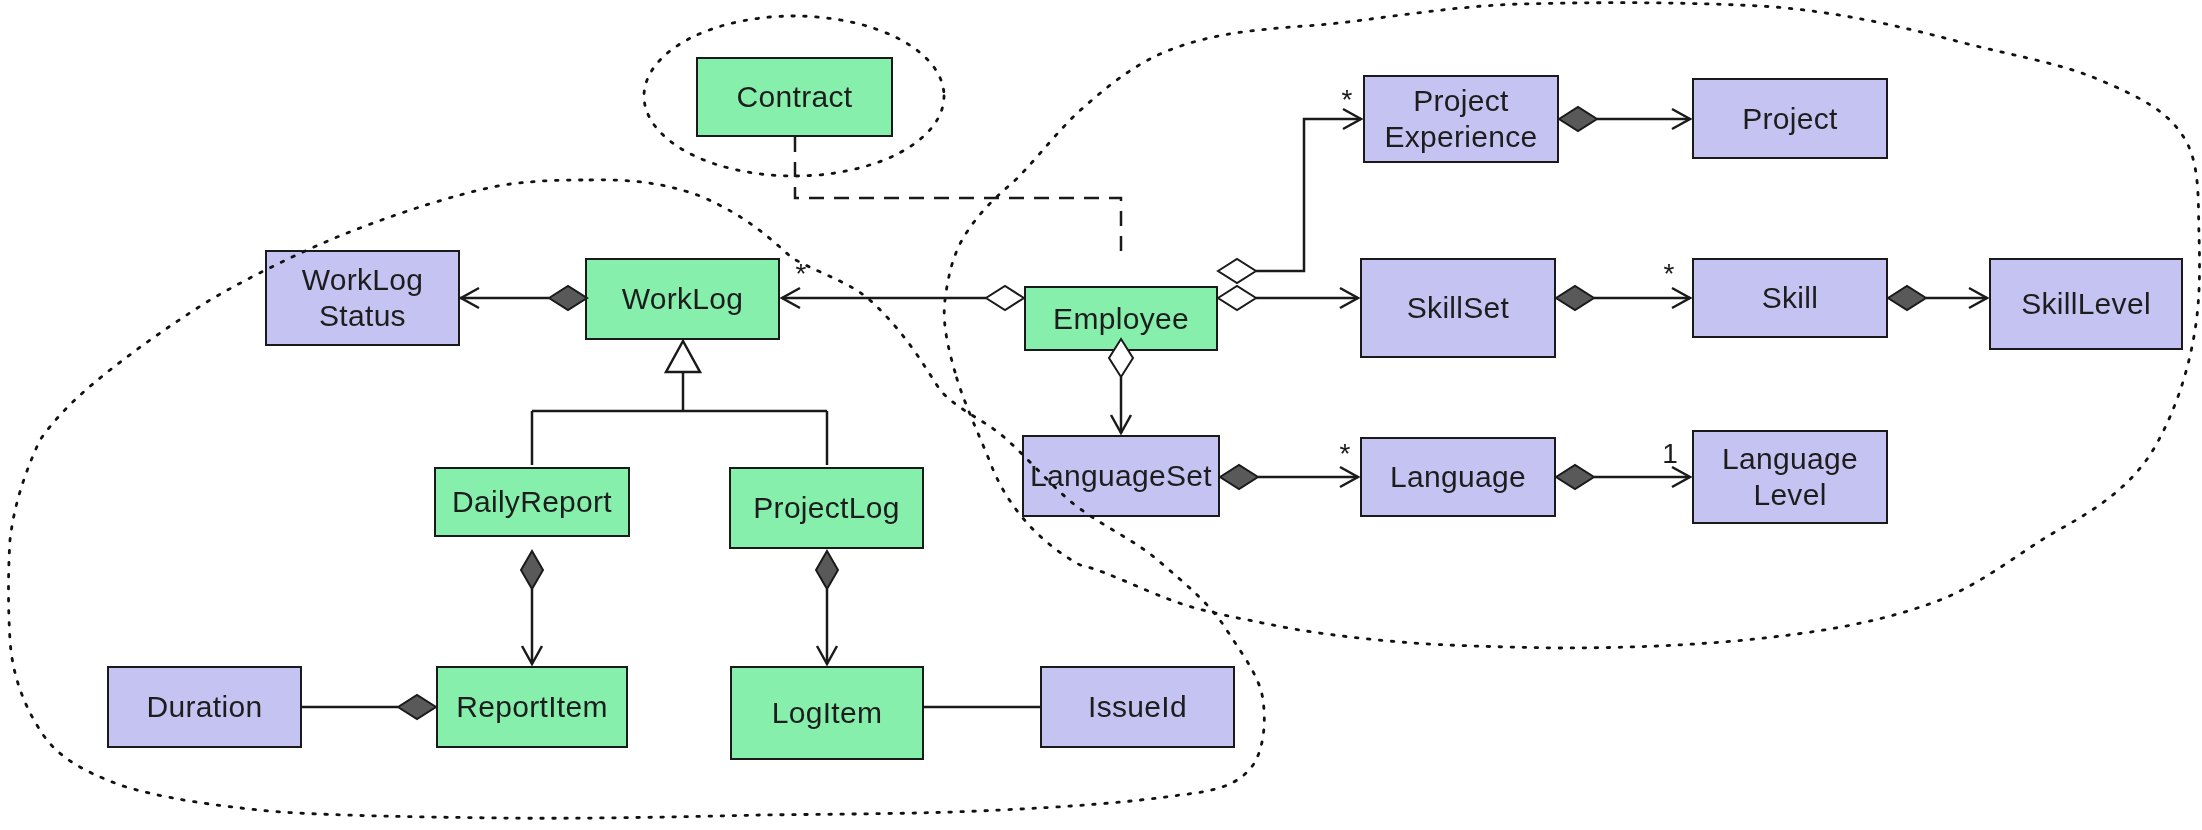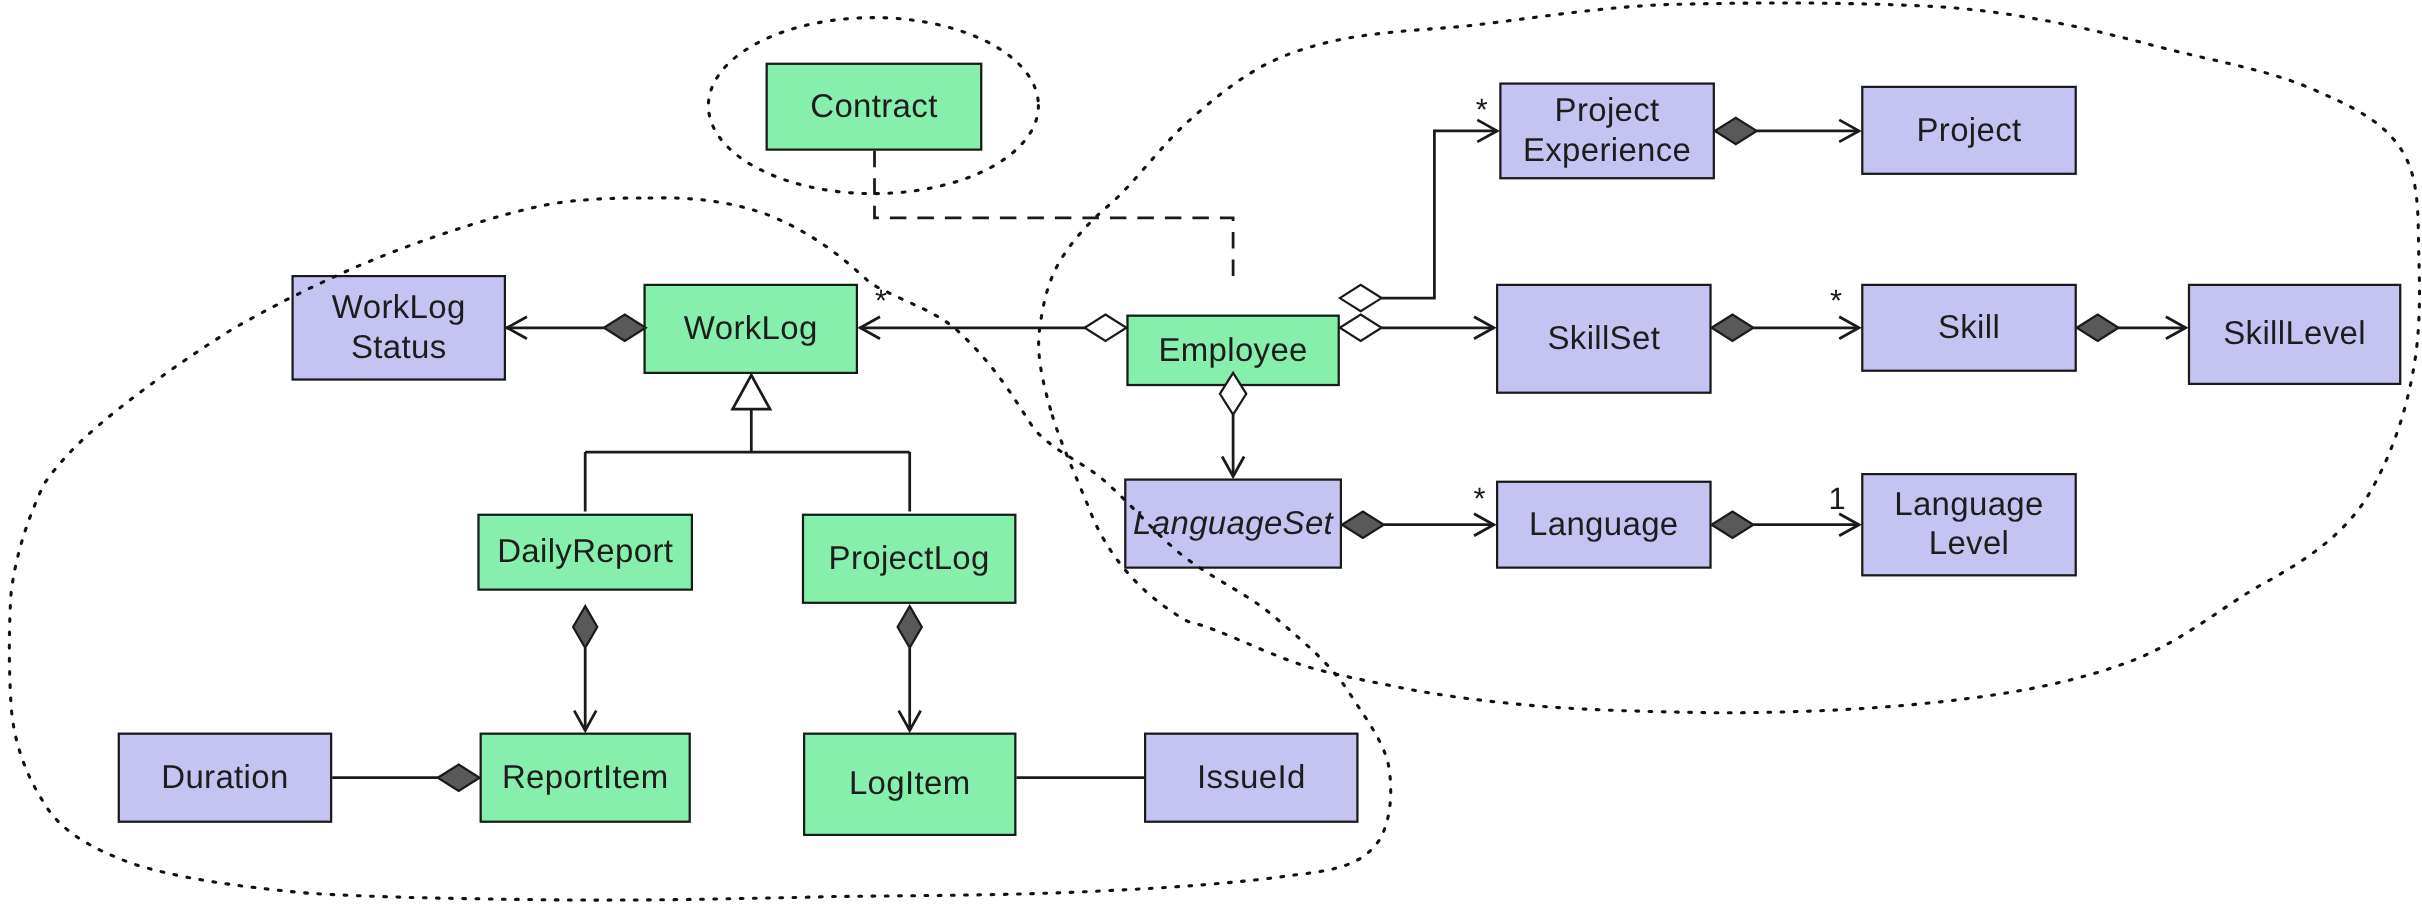--- a/index.html
+++ b/index.html
@@ -68,21 +68,21 @@
   </div>
 
   <div class="node purple" style="left:1692px;top:78px;width:196px;height:81px;">Project</div>
 
   <div class="node purple" style="left:1360px;top:258px;width:196px;height:100px;text-align:right;">SkillSet</div>
 
   <div class="node purple" style="left:1692px;top:258px;width:196px;height:80px;">Skill</div>
 
   <div class="node purple" style="left:1989px;top:258px;width:194px;height:92px;">SkillLevel</div>
 
-  <div class="node purple" style="left:1022px;top:435px;width:198px;height:82px;font-style:italic;">LanguageSet</div>
+  <div class="node purple" style="left:1022px;top:435px;width:198px;height:82px;">LanguageSet</div>
 
   <div class="node purple" style="left:1360px;top:437px;width:196px;height:80px;">Language</div>
 
   <div class="node purple" style="left:1692px;top:430px;width:196px;height:94px;">
     <div>Language</div>
     <div>Level</div>
   </div>
 
   <div class="node yellow" style="left:434px;top:467px;width:196px;height:70px;">DailyReport</div>
 

